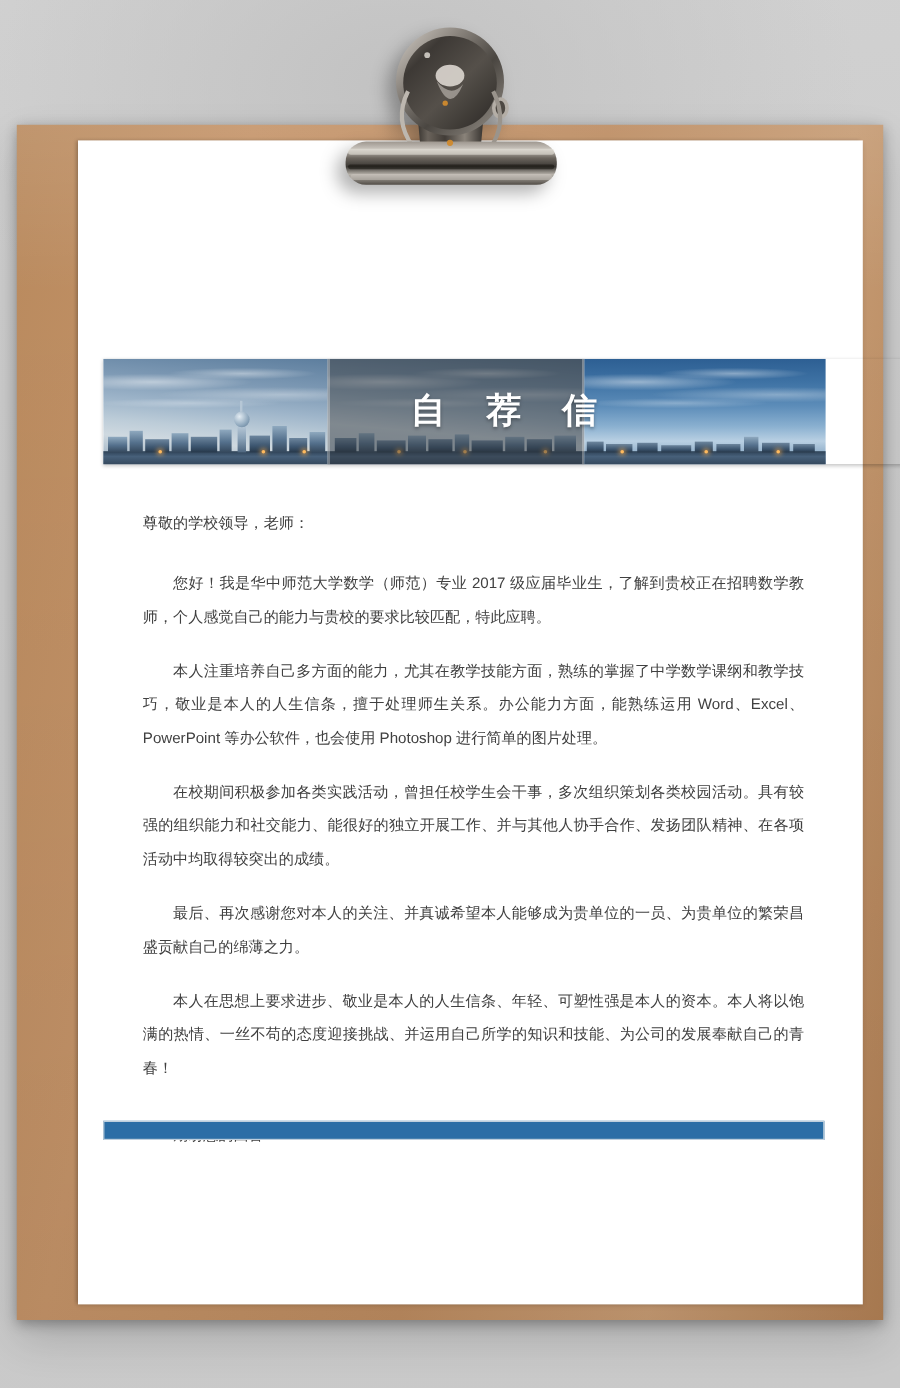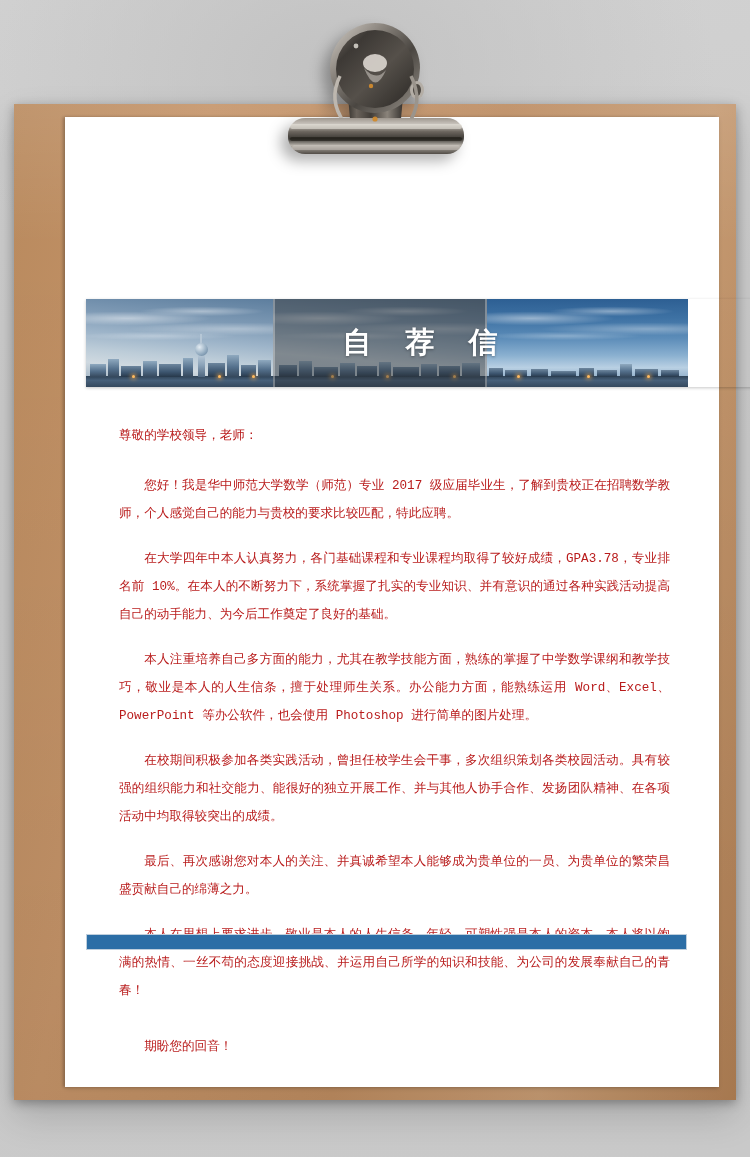--- a/index.html
+++ b/index.html
@@ -178,24 +178,24 @@
     text-shadow: 0 1px 3px rgba(0,0,0,0.35);
     z-index: 3;
   }
 
   
   .letter {
     position: absolute;
     left: 54px;
     top: 305px;
     width: 551px;
-    color: #b91c1c;
+    color: #404040;
     font-size: 12.6px;
     line-height: 28px;
-    font-family: Liberation Mono, monospace;
+    font-family: Liberation Sans, sans-serif;
     text-align: justify;
   }
   .salutation { margin: 0 0 22px 0; }
   .para {
     margin: 10px 0 17px 0;
     text-indent: 2em;
   }
   .closing-line {
     margin: 28px 0 0 0;
     text-indent: 2em;
@@ -296,21 +296,20 @@
           <div class="glow" style="left:160px;"></div>
         </div>
       </div>
 
       <div class="banner-title">自 荐 信</div>
     </div>
 
     <div class="letter">
       <p class="salutation">尊敬的学校领导，老师：</p>
       <p class="para">您好！我是华中师范大学数学（师范）专业 2017 级应届毕业生，了解到贵校正在招聘数学教师，个人感觉自己的能力与贵校的要求比较匹配，特此应聘。</p>
-      <p class="para">在大学四年中本人认真努力，各门基础课程和专业课程均取得了较好成绩，GPA3.78，专业排名前 10%。在本人的不断努力下，系统掌握了扎实的专业知识、并有意识的通过各种实践活动提高自己的动手能力、为今后工作奠定了良好的基础。</p>
       <p class="para">本人注重培养自己多方面的能力，尤其在教学技能方面，熟练的掌握了中学数学课纲和教学技巧，敬业是本人的人生信条，擅于处理师生关系。办公能力方面，能熟练运用 Word、Excel、PowerPoint 等办公软件，也会使用 Photoshop 进行简单的图片处理。</p>
       <p class="para">在校期间积极参加各类实践活动，曾担任校学生会干事，多次组织策划各类校园活动。具有较强的组织能力和社交能力、能很好的独立开展工作、并与其他人协手合作、发扬团队精神、在各项活动中均取得较突出的成绩。</p>
       <p class="para">最后、再次感谢您对本人的关注、并真诚希望本人能够成为贵单位的一员、为贵单位的繁荣昌盛贡献自己的绵薄之力。</p>
       <p class="para">本人在思想上要求进步、敬业是本人的人生信条、年轻、可塑性强是本人的资本。本人将以饱满的热情、一丝不苟的态度迎接挑战、并运用自己所学的知识和技能、为公司的发展奉献自己的青春！</p>
       <p class="closing-line">期盼您的回音！</p>
     </div>
 
     <div class="accent-bar"></div>
   </div>
 </div>

